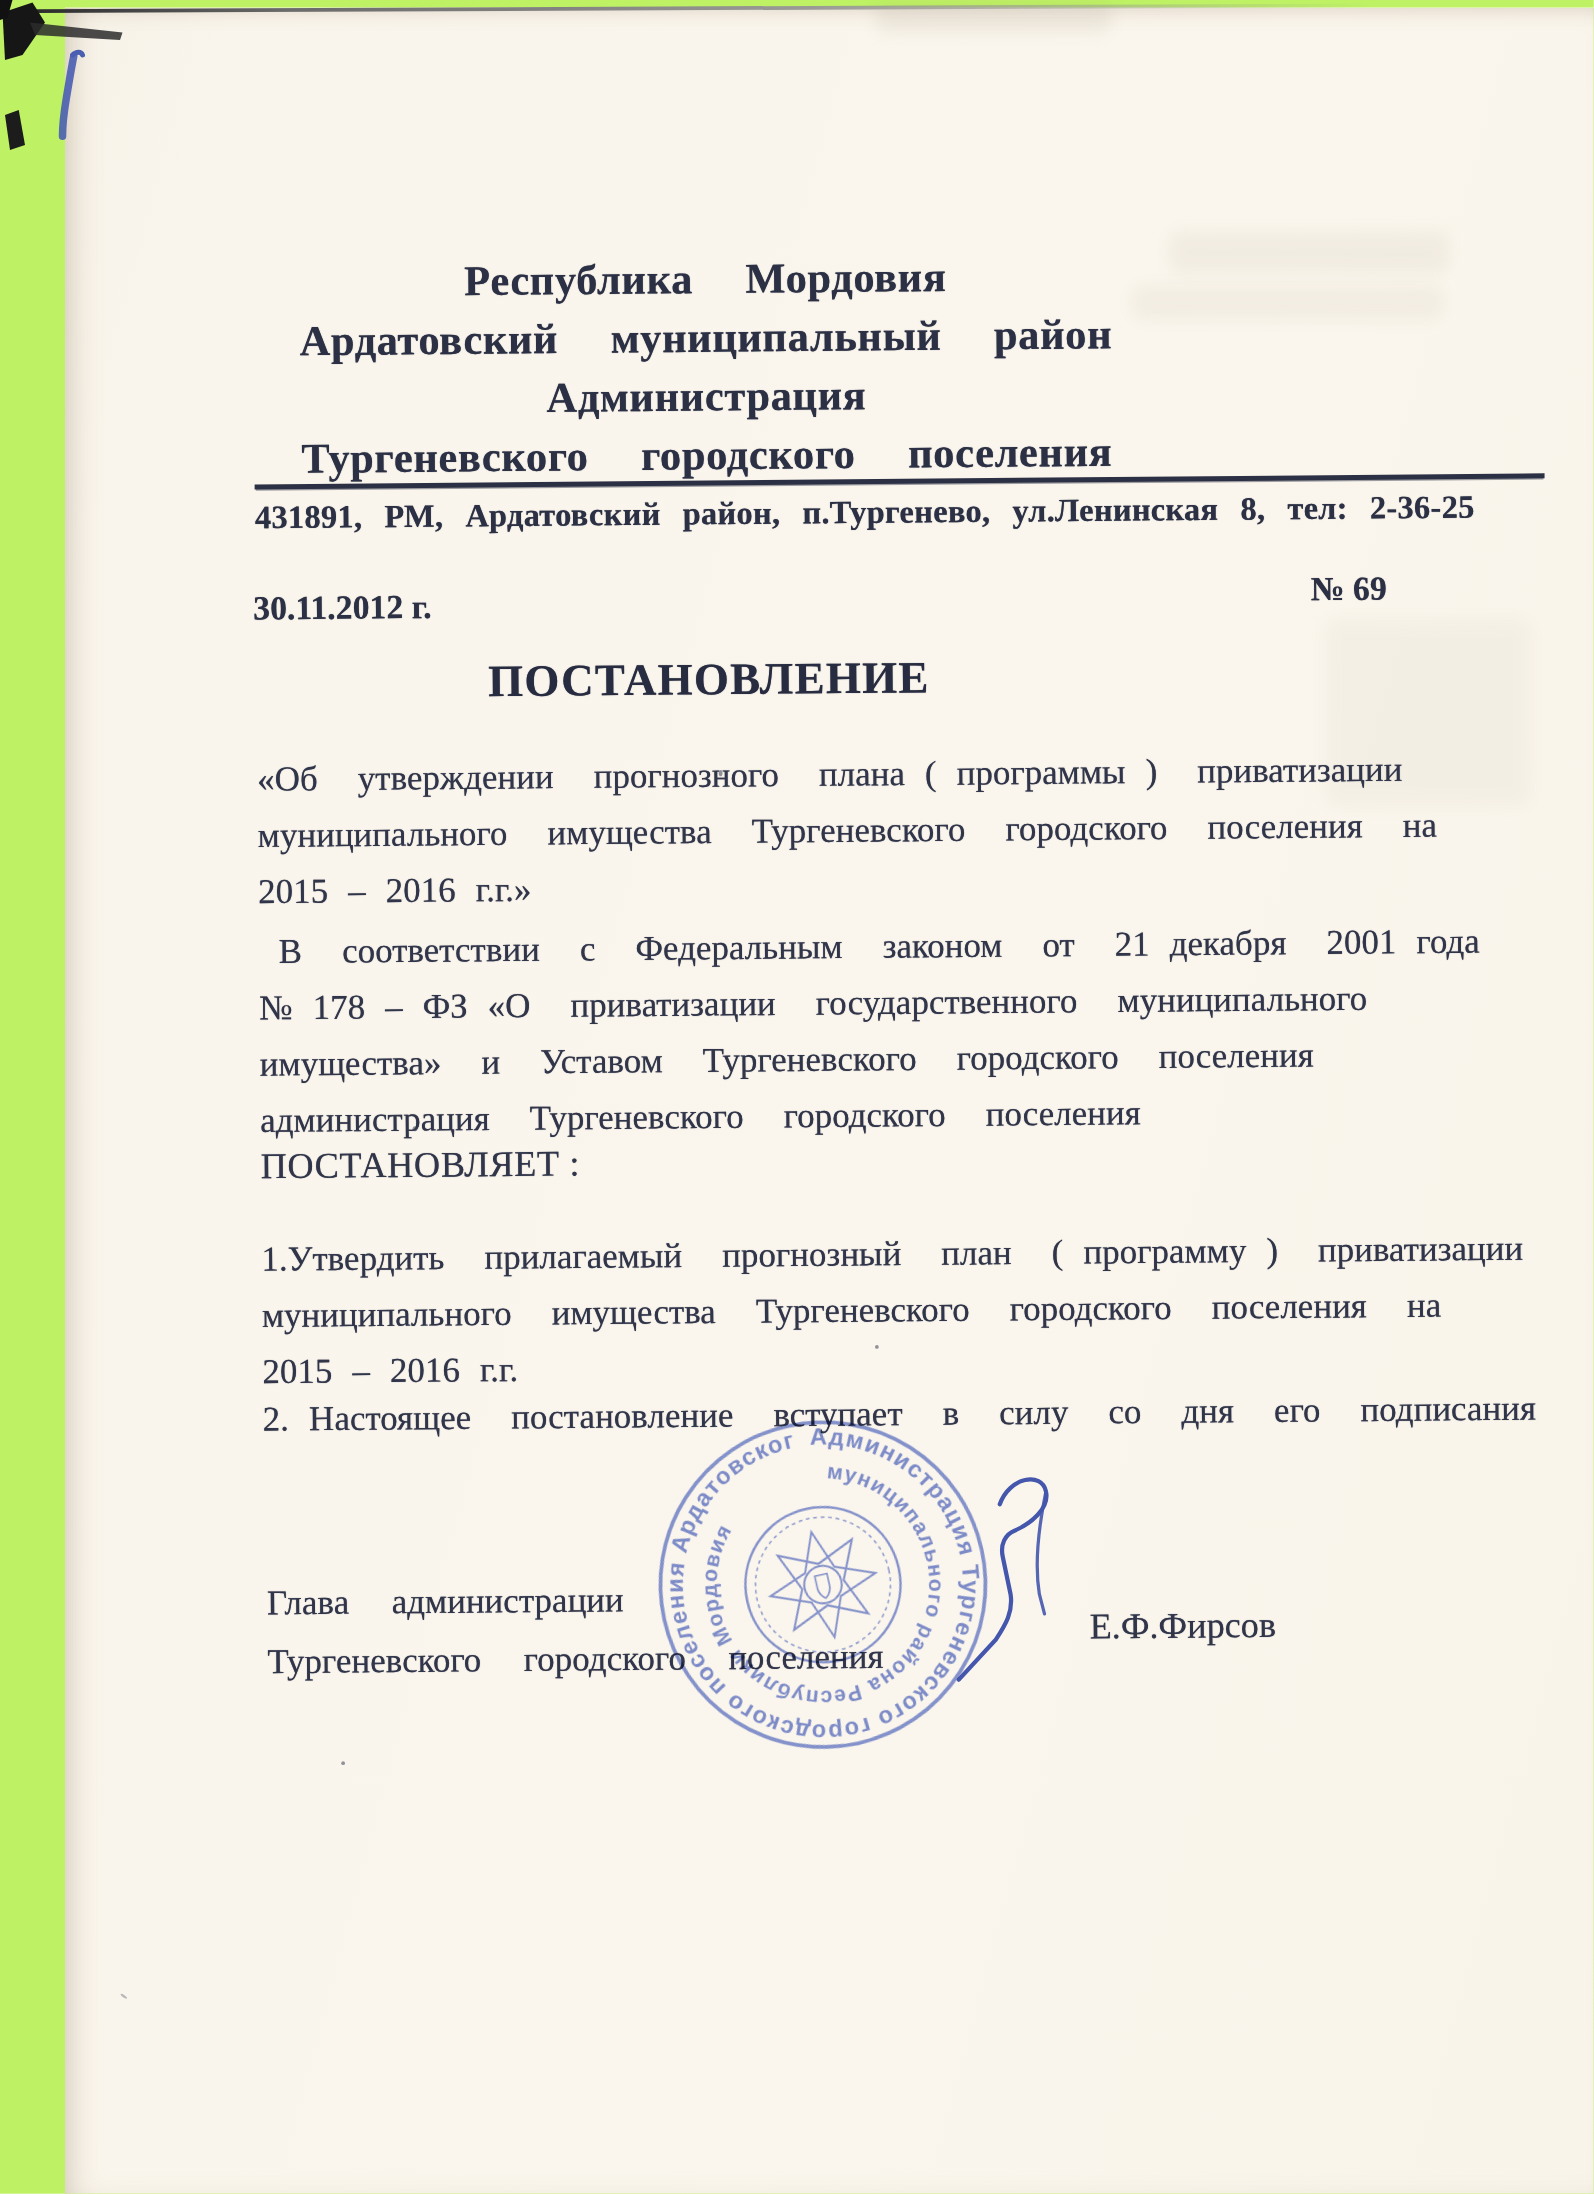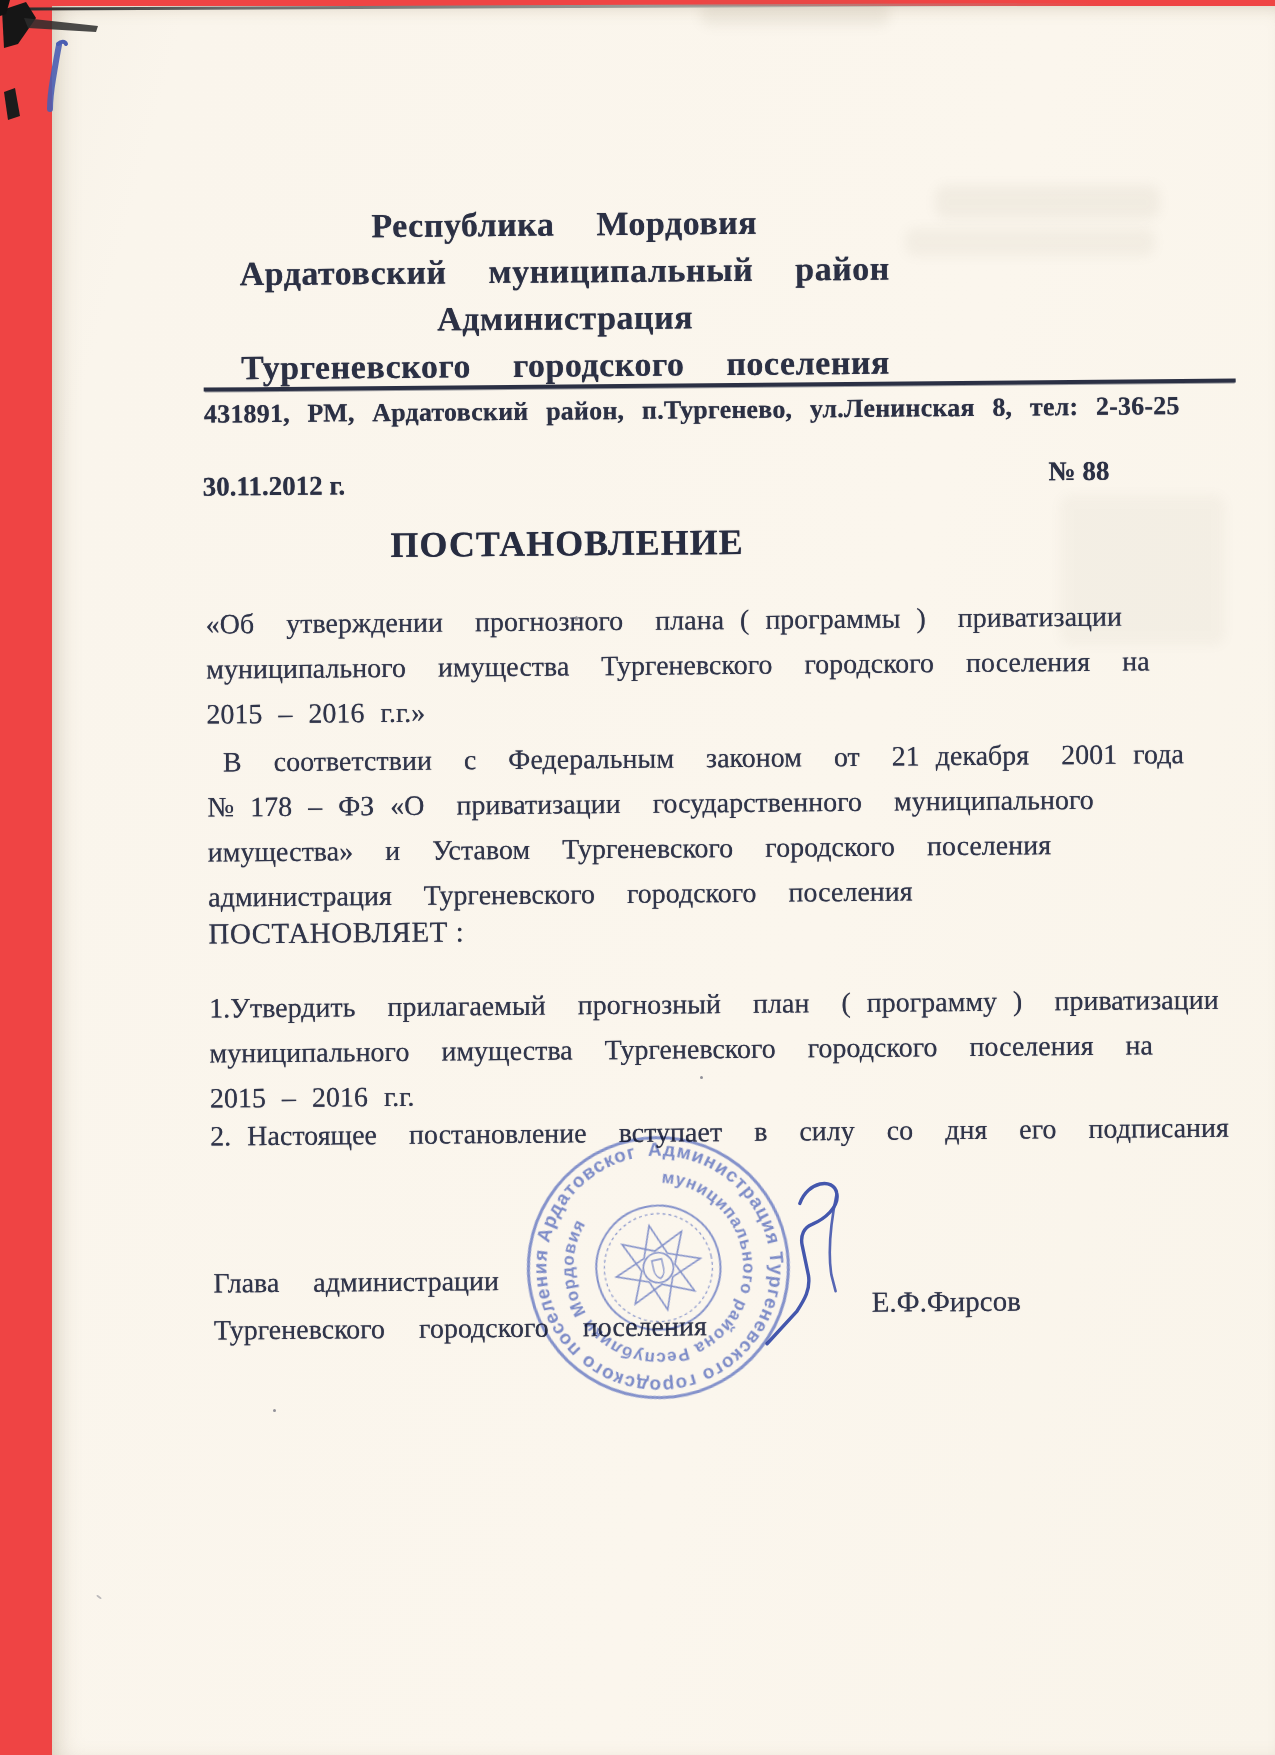--- a/index.html
+++ b/index.html
@@ -2,21 +2,21 @@
 <html><head>
 <meta charset="utf-8">
 <style>
   html,body{margin:0;padding:0;}
   body{
     width:1275px;height:1755px;
     background:#fbfbf8;
     font-family:"Liberation Serif", serif;
     overflow:hidden;
   }
-  #scan{position:relative;width:1275px;height:1755px;overflow:hidden;background:#ef4444;}
+  #scan{position:relative;width:1275px;height:1755px;overflow:hidden;background:#bef264;}
   
   #paper{
     position:absolute;left:52px;top:6px;width:1223px;height:1749px;
     background:linear-gradient(105deg,#f7f2e8 0%,#faf5ec 8%,#fbf6ed 60%,#f9f4ea 100%);
     box-shadow:inset 16px 0 26px -14px rgba(140,122,90,.38),
                inset 0 12px 20px -14px rgba(140,122,90,.30);
   }
   
   .content{position:absolute;left:0;top:0;width:1275px;height:1755px;
     transform:rotate(-0.5deg);transform-origin:620px 880px;}
@@ -73,21 +73,21 @@
     <div class="t header-org lines">Республика  Мордовия
 Ардатовский  муниципальный  район
 Администрация
 Тургеневского  городского  поселения</div>
 
     <div class="rule"></div>
 
     <div class="t address">431891,  РМ,  Ардатовский  район,  п.Тургенево,  ул.Ленинская  8,  тел: 2-36-25</div>
 
     <div class="t date">30.11.2012 г.</div>
-    <div class="t num">№ 88</div>
+    <div class="t num">№ 69</div>
 
     <div class="t title">ПОСТАНОВЛЕНИЕ</div>
 
     <div class="t para subject lines">«Об  утверждении  прогнозного  плана ( программы )  приватизации
 муниципального  имущества  Тургеневского  городского  поселения  на
 2015 – 2016 г.г.»</div>
 
     <div class="t para preamble lines"> В  соответствии  с  Федеральным  законом  от  21 декабря  2001 года
 № 178 – ФЗ «О  приватизации  государственного  муниципального
 имущества»  и  Уставом  Тургеневского  городского  поселения

